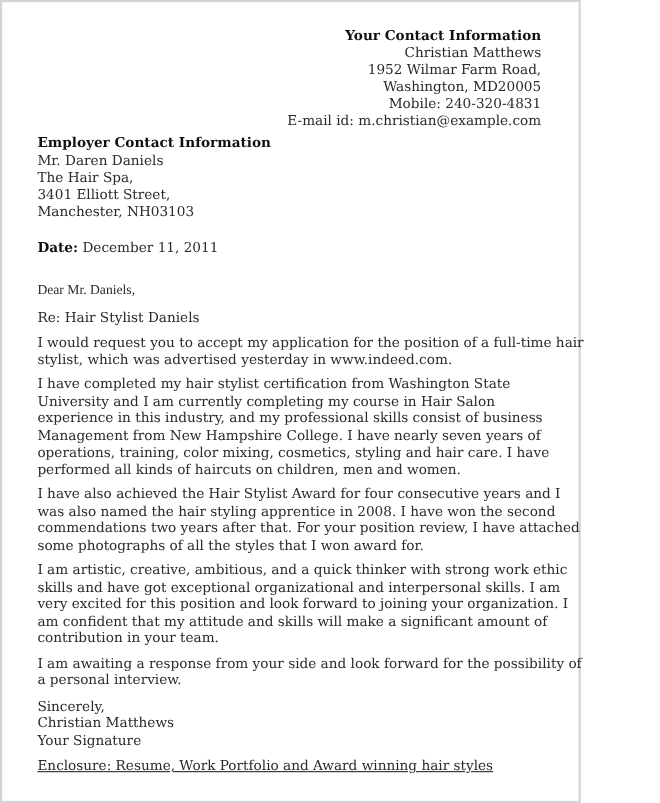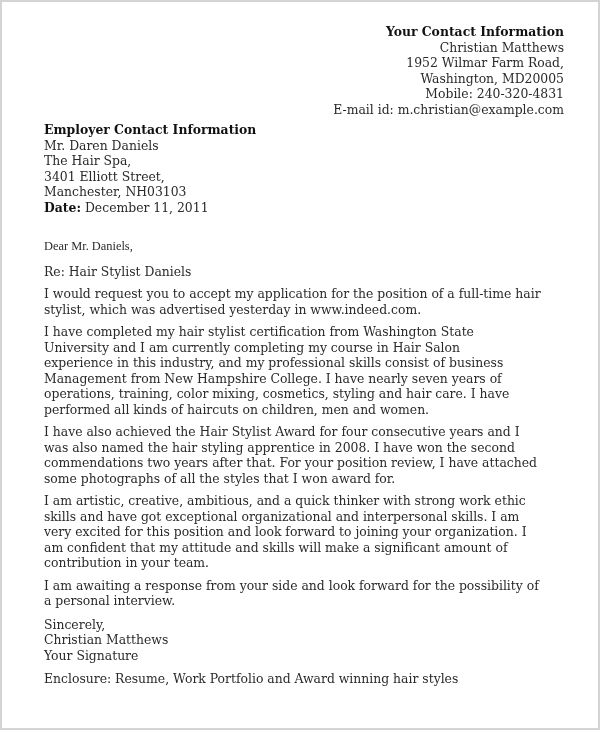--- a/index.html
+++ b/index.html
@@ -1,48 +1,48 @@
 <!DOCTYPE html>
 <html><head>
 <meta charset="utf-8">
 <style>
   html, body { margin: 0; padding: 0; background: #ffffff; }
   body { width: 600px; height: 730px; overflow: hidden; }
   .page {
     position: relative;
     box-sizing: border-box;
-    width: 600px; height: 730px;
+    width: 528px; height: 730px;
     border: 2px solid #d4d4d4;
     background: #ffffff;
     font-family: "DejaVu Serif", serif;
     font-size: 12.4px;
     color: #2a2a2a;
     line-height: 15.5px;
   }
   .contact {
     position: absolute;
     right: 34px; top: 22px;
     text-align: right;
     line-height: 15.6px;
   }
   .contact .heading { font-weight: bold; color: #111; }
   .body-text {
     position: absolute;
-    left: 42px; top: 120px;
+    left: 32px; top: 120px;
     width: 530px;
   }
   .block { margin: 0; }
   .employer .heading { font-weight: bold; color: #111; }
-  .date { margin-top: 0; }
+  .date { margin-top: 17px; }
   .date .label { font-weight: bold; color: #111; }
   .salutation { margin-top: 24px; font-family: Liberation Serif, serif; }
   .re { margin-top: 9px; }
   p.para { margin: 7px 0 0 0; }
   .closing { margin-top: 8px; }
-  .enclosure { margin-top: 8px; }
+  .enclosure { margin-top: 8px; text-decoration: underline; }
   .line { display: block; white-space: nowrap; }
 </style>
 </head>
 <body>
 
 <div class="page">
 
   <div class="contact">
     <span class="line heading">Your Contact Information</span>
     <span class="line">Christian Matthews</span>

